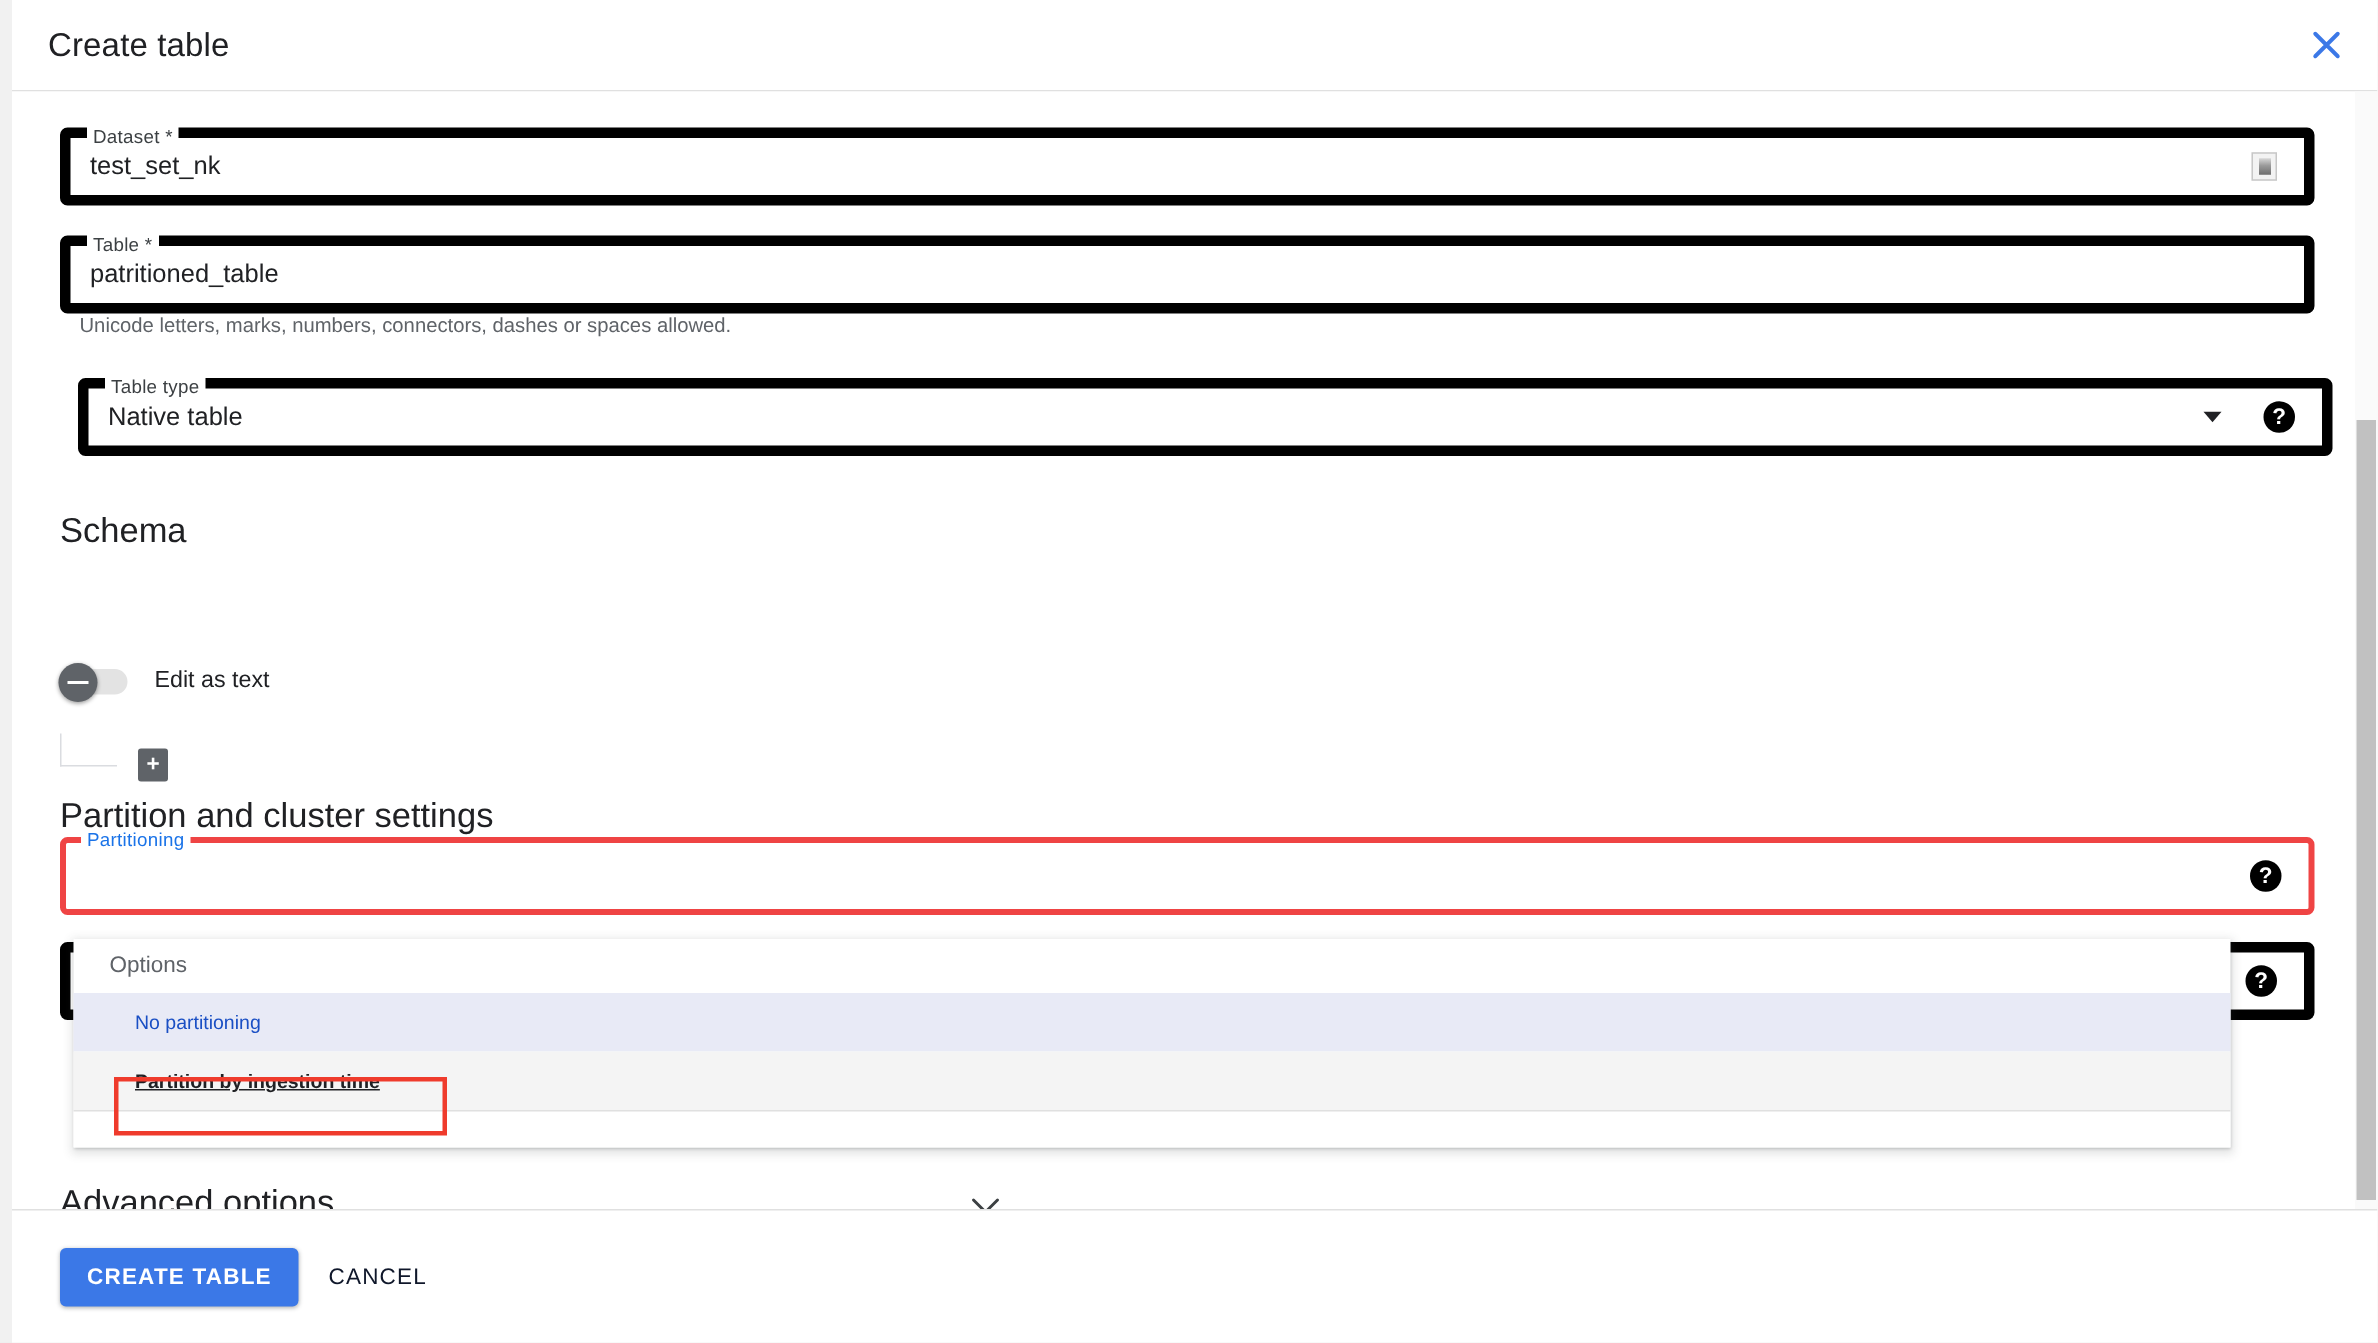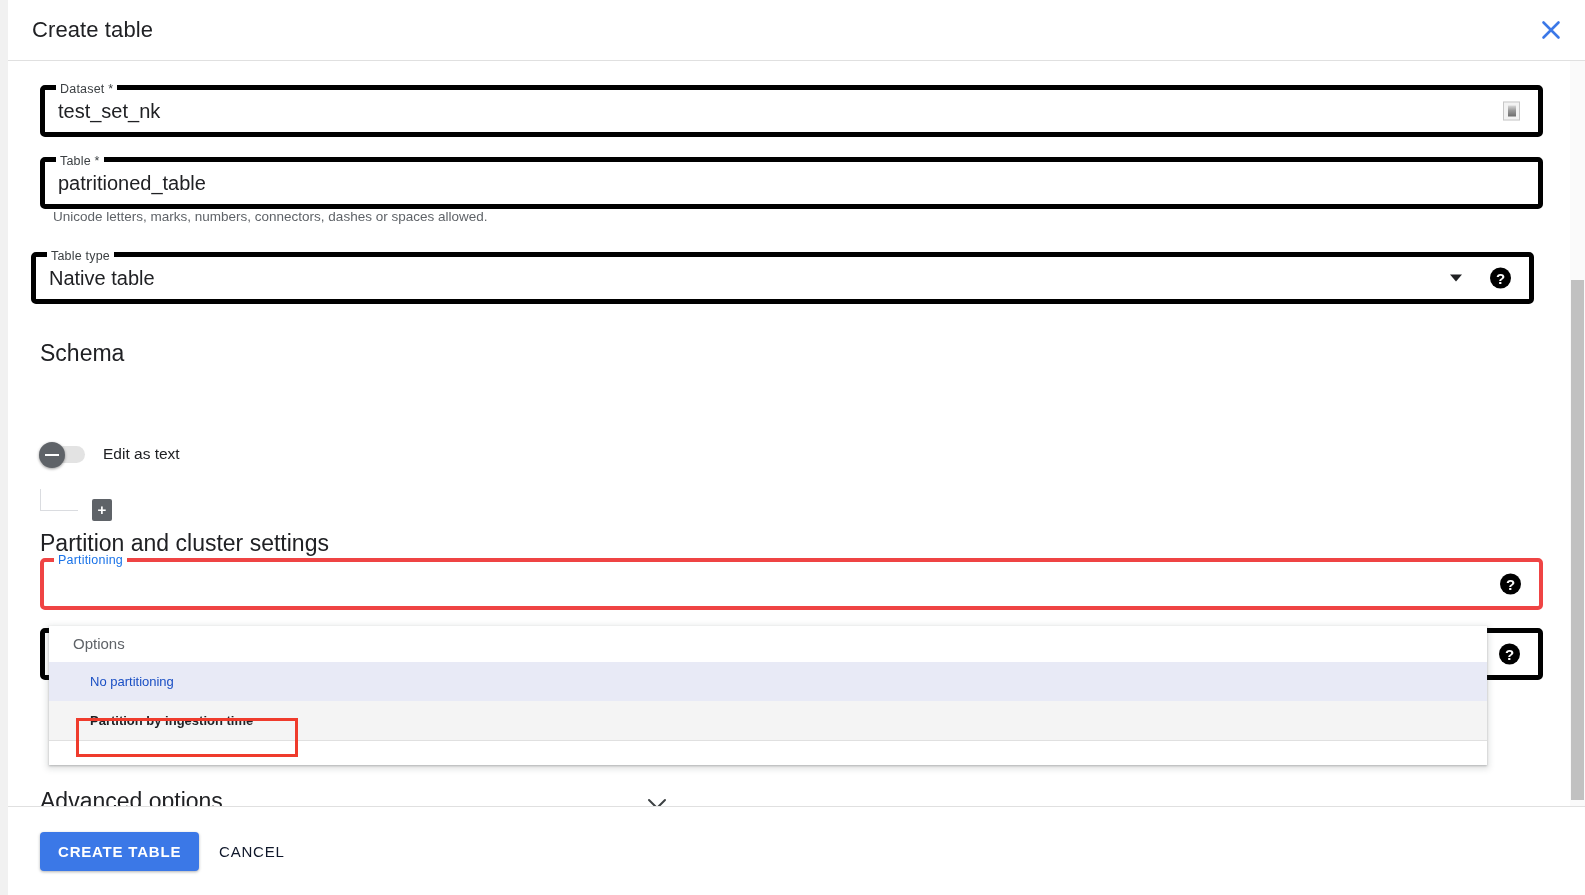--- a/index.html
+++ b/index.html
@@ -58,21 +58,21 @@
   #vscroll-thumb {
     position: absolute; right: 1px; top: 219px;
     width: 13px; height: 520px;
     background: #c1c1c1;
     border-radius: 0;
   }
 
   
   .field {
     position: absolute;
-    border: 5px solid #000000;
+    border: 7px solid #000000;
     border-radius: 5px;
     background: #fff;
     height: 52px;
   }
   .field.focused {
     border: 4px solid #ef4444;
   }
   .field-label {
     position: absolute;
     top: -8px; left: 11px;
@@ -87,21 +87,21 @@
   .field.focused .field-label {
     color: #1a73e8;
     font-weight: 400;
     top: -9px;
     left: 10px;
   }
   .field-value {
     position: absolute;
     left: 13px; top: 50%;
     transform: translateY(-50%);
-    font-size: 20px;
+    font-size: 17px;
     color: #202124;
   }
   .helper-text {
     position: absolute;
     font-size: 13.5px;
     color: #5f6368;
   }
 
   
   .broken-img-icon {
@@ -248,20 +248,21 @@
     position: relative;
   }
   .dd-item.selected {
     background: #e8eaf6;
     color: #1a4fc4;
   }
   .dd-item.hovered {
     background: #f4f4f4;
     color: #202124;
     font-weight: bold;
+    text-decoration: underline;
   }
   .dd-spacer {
     height: 25px;
     border-top: 1px solid #e0e0e0;
     background: #fff;
   }
   #highlight-box {
     position: absolute;
     left: 68px; top: 657px;
     width: 222px; height: 39px;
@@ -334,21 +335,21 @@
           <i></i>
         </span>
     </div>
 
     <div class="field" style="left:32px; top:96px; width:1503px;">
       <span class="field-label">Table *</span>
       <span class="field-value">patritioned_table</span>
     </div>
     <div class="helper-text" style="left:45px; top:148px;">Unicode letters, marks, numbers, connectors, dashes or spaces allowed.</div>
 
-    <div class="field" style="left:23px; top:191px; width:1503px;">
+    <div class="field" style="left:44px; top:191px; width:1503px;">
       <span class="field-label">Table type</span>
       <span class="field-value">Native table</span>
       <span class="caret-down"></span>
       <span class="help-icon">?</span>
     </div>
 
     <div class="section-heading" style="left:32px; top:279px;">Schema</div>
 
     <div id="toggle-wrap">
       <span id="toggle-track">

